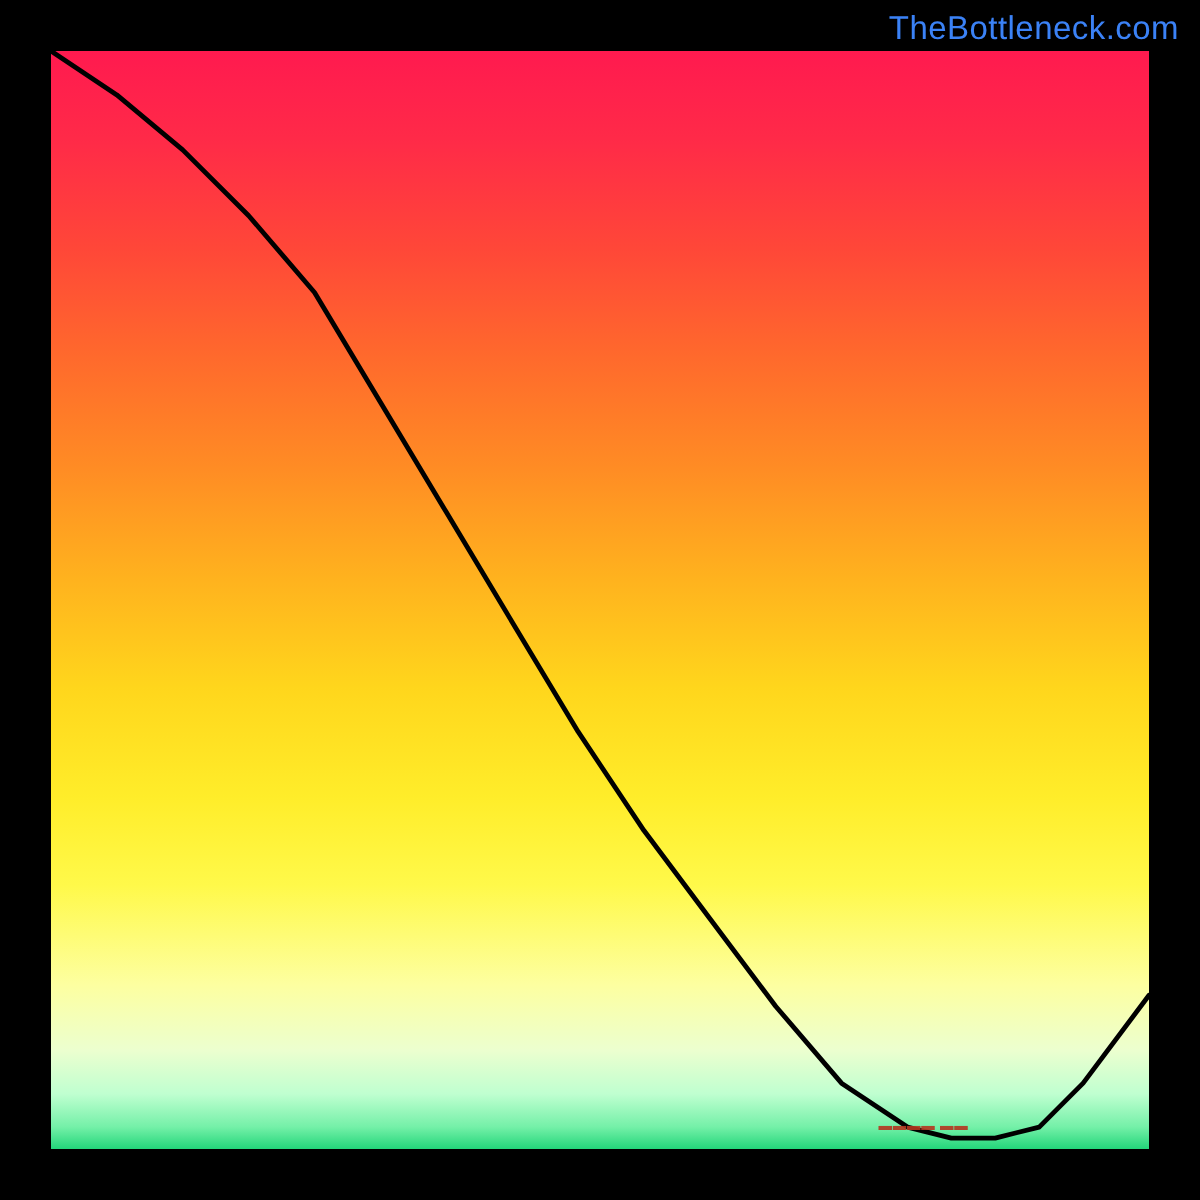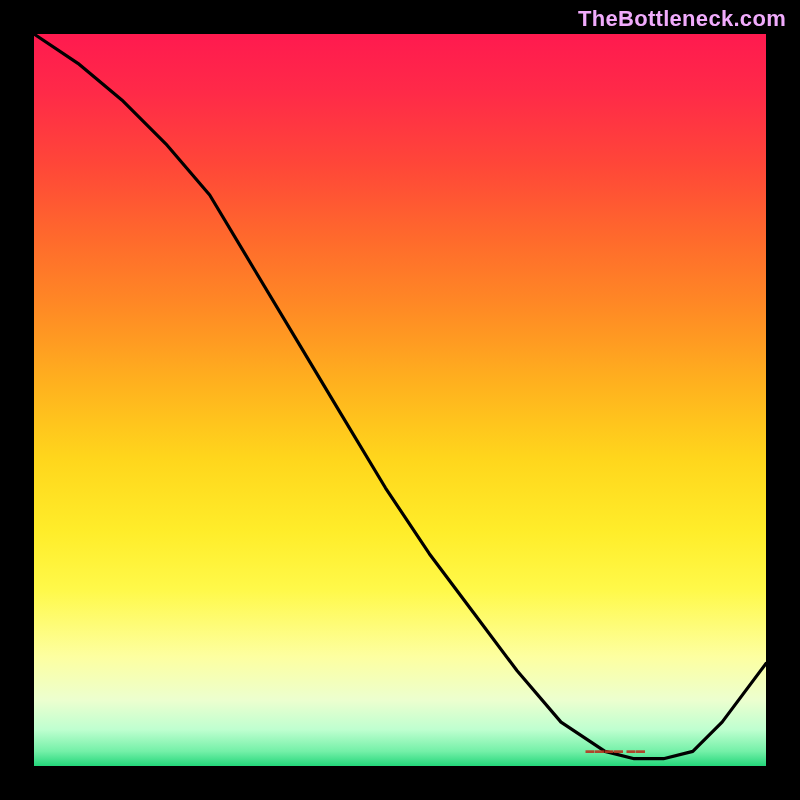--- a/index.html
+++ b/index.html
@@ -15,23 +15,23 @@
     position: relative;
     width: 800px;
     height: 800px;
     background: #000;
   }
   
   .watermark {
     position: absolute;
     top: 6px;
     right: 14px;
-    color: #f0abfc;
+    color: #3b82f6;
     font-size: 22px;
-    font-weight: 700;
+    font-weight: 400;
     letter-spacing: 0.3px;
     user-select: none;
   }
   
   .plot {
     position: absolute;
     left: 34px;
     top: 34px;
     width: 732px;   
     height: 732px;

